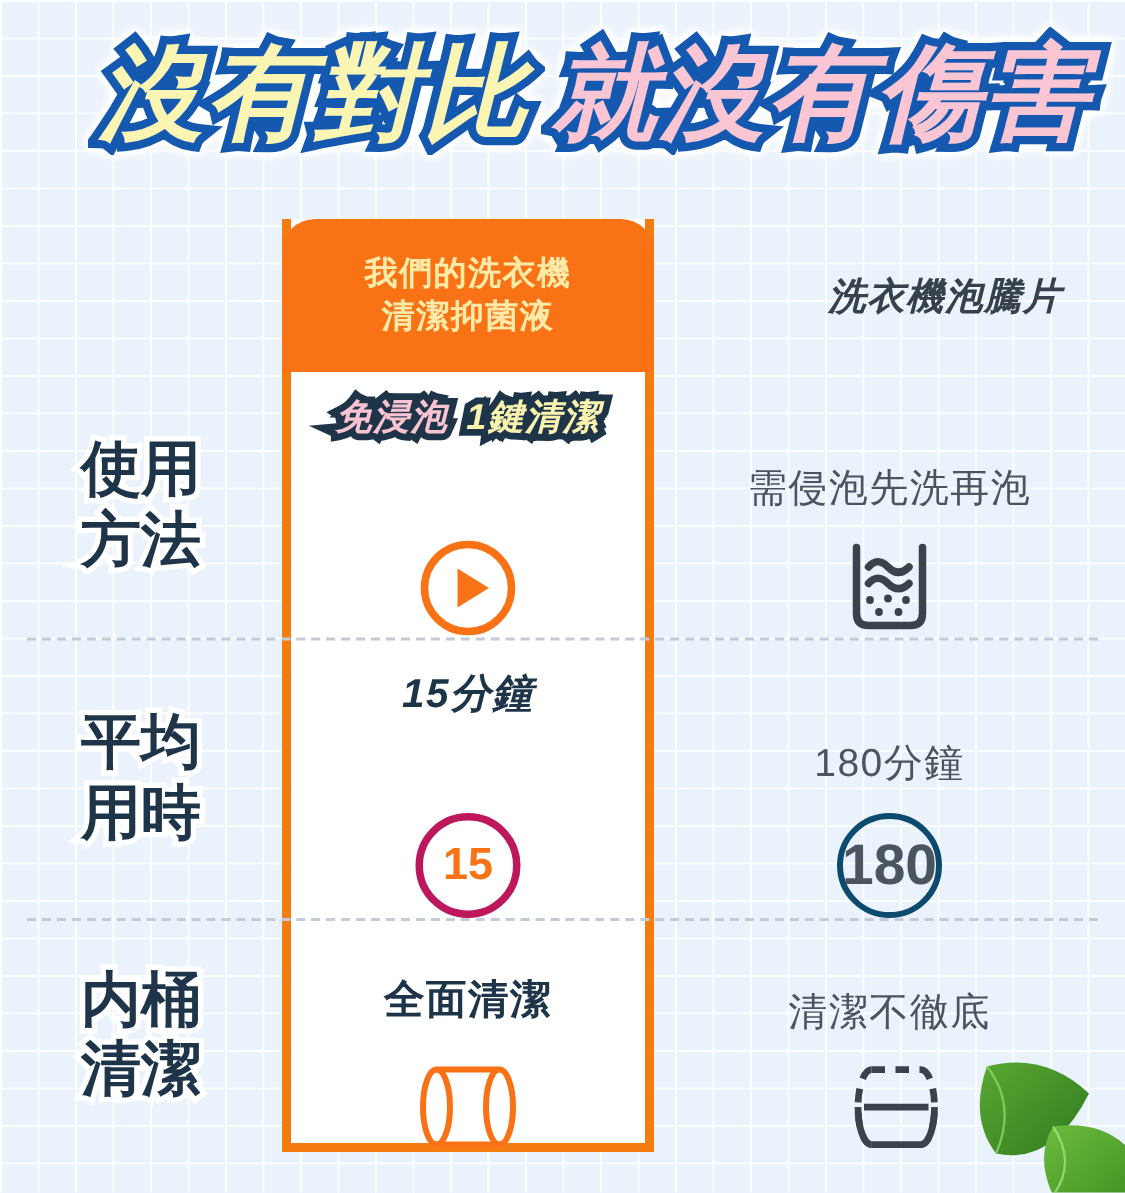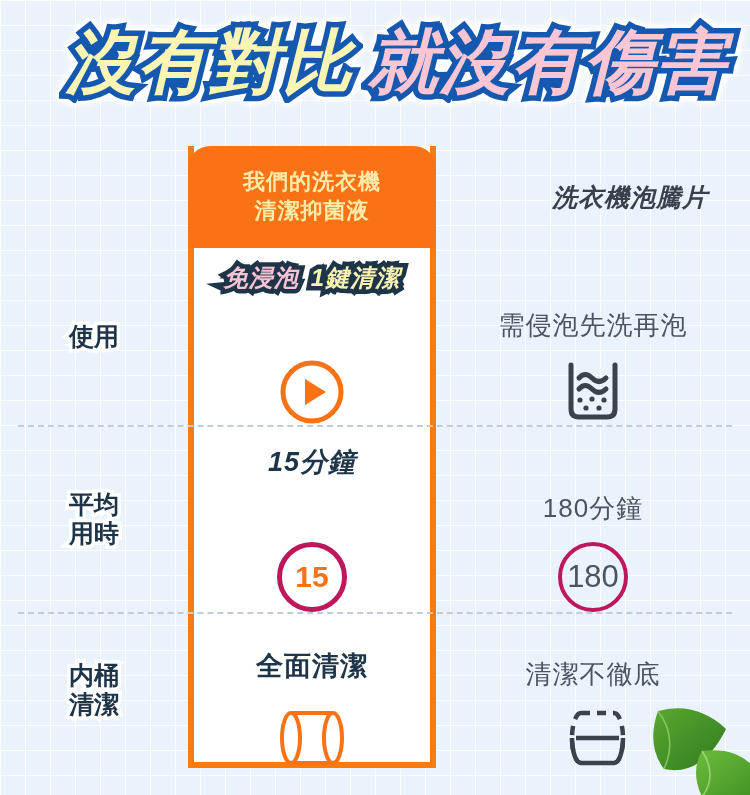--- a/index.html
+++ b/index.html
@@ -87,21 +87,21 @@
   
   .row{ position:absolute; left:0; width:750px; }
   #row1{ top:248px; height:177px; }
   #row2{ top:425px; height:187px; }
   #row3{ top:612px; height:156px; }
 
   .row-label{
     position:absolute; left:0; top:0; width:188px; height:100%;
     display:flex; flex-direction:column;
     align-items:center; justify-content:center;
-    font-size:25px; font-weight:bold;
+    font-size:40px; font-weight:bold;
     line-height:1.16;
     color:#1e3448;
     -webkit-text-stroke:7px #ffffff;
     paint-order:stroke fill;
     text-align:center;
   }
   .cell-ours{
     position:absolute; left:188px; top:0; width:248px; height:100%;
     display:flex; flex-direction:column;
     align-items:center; justify-content:space-between;
@@ -144,22 +144,22 @@
     display:flex; align-items:center; justify-content:center;
     font-weight:bold;
   }
   #ours-num{
     width:70px; height:70px;
     border:5px solid #be185d;
     color:#f97316; font-size:30px;
   }
   #them-num{
     width:70px; height:70px;
-    border:4px solid #be185d;
-    color:#4b5560; font-size:31px; font-weight:normal;
+    border:4px solid #0c4a6e;
+    color:#4b5560; font-size:38px; font-weight:bold;
   }
 
   
   #leaf-deco{ position:absolute; right:-6px; bottom:-8px; width:150px; height:110px; }
 </style>
 </head>
 <body>
 
 <div id="title-wrap">
   <span class="title-part" id="title-a">沒有對比</span><span class="title-part" id="title-b">就沒有傷害</span>
@@ -174,20 +174,21 @@
 
 <div id="them-header">洗衣機泡騰片</div>
 
 <div class="sep" id="sep1"></div>
 <div class="sep" id="sep2"></div>
 
 <div class="row" id="row1">
 
   <div class="row-label">
     <span>使用</span>
+    <span>方法</span>
   </div>
 
   <div class="cell-ours">
     <div class="badges">
       <span class="badge" id="badge-1">免浸泡</span>
       <span class="badge" id="badge-2">1鍵清潔</span>
     </div>
     <div class="icon-slot">
       <svg width="66" height="66" viewBox="0 0 66 66" aria-hidden="true">
         <circle cx="33" cy="33" r="29" fill="none" stroke="#f97316" stroke-width="5"></circle>

